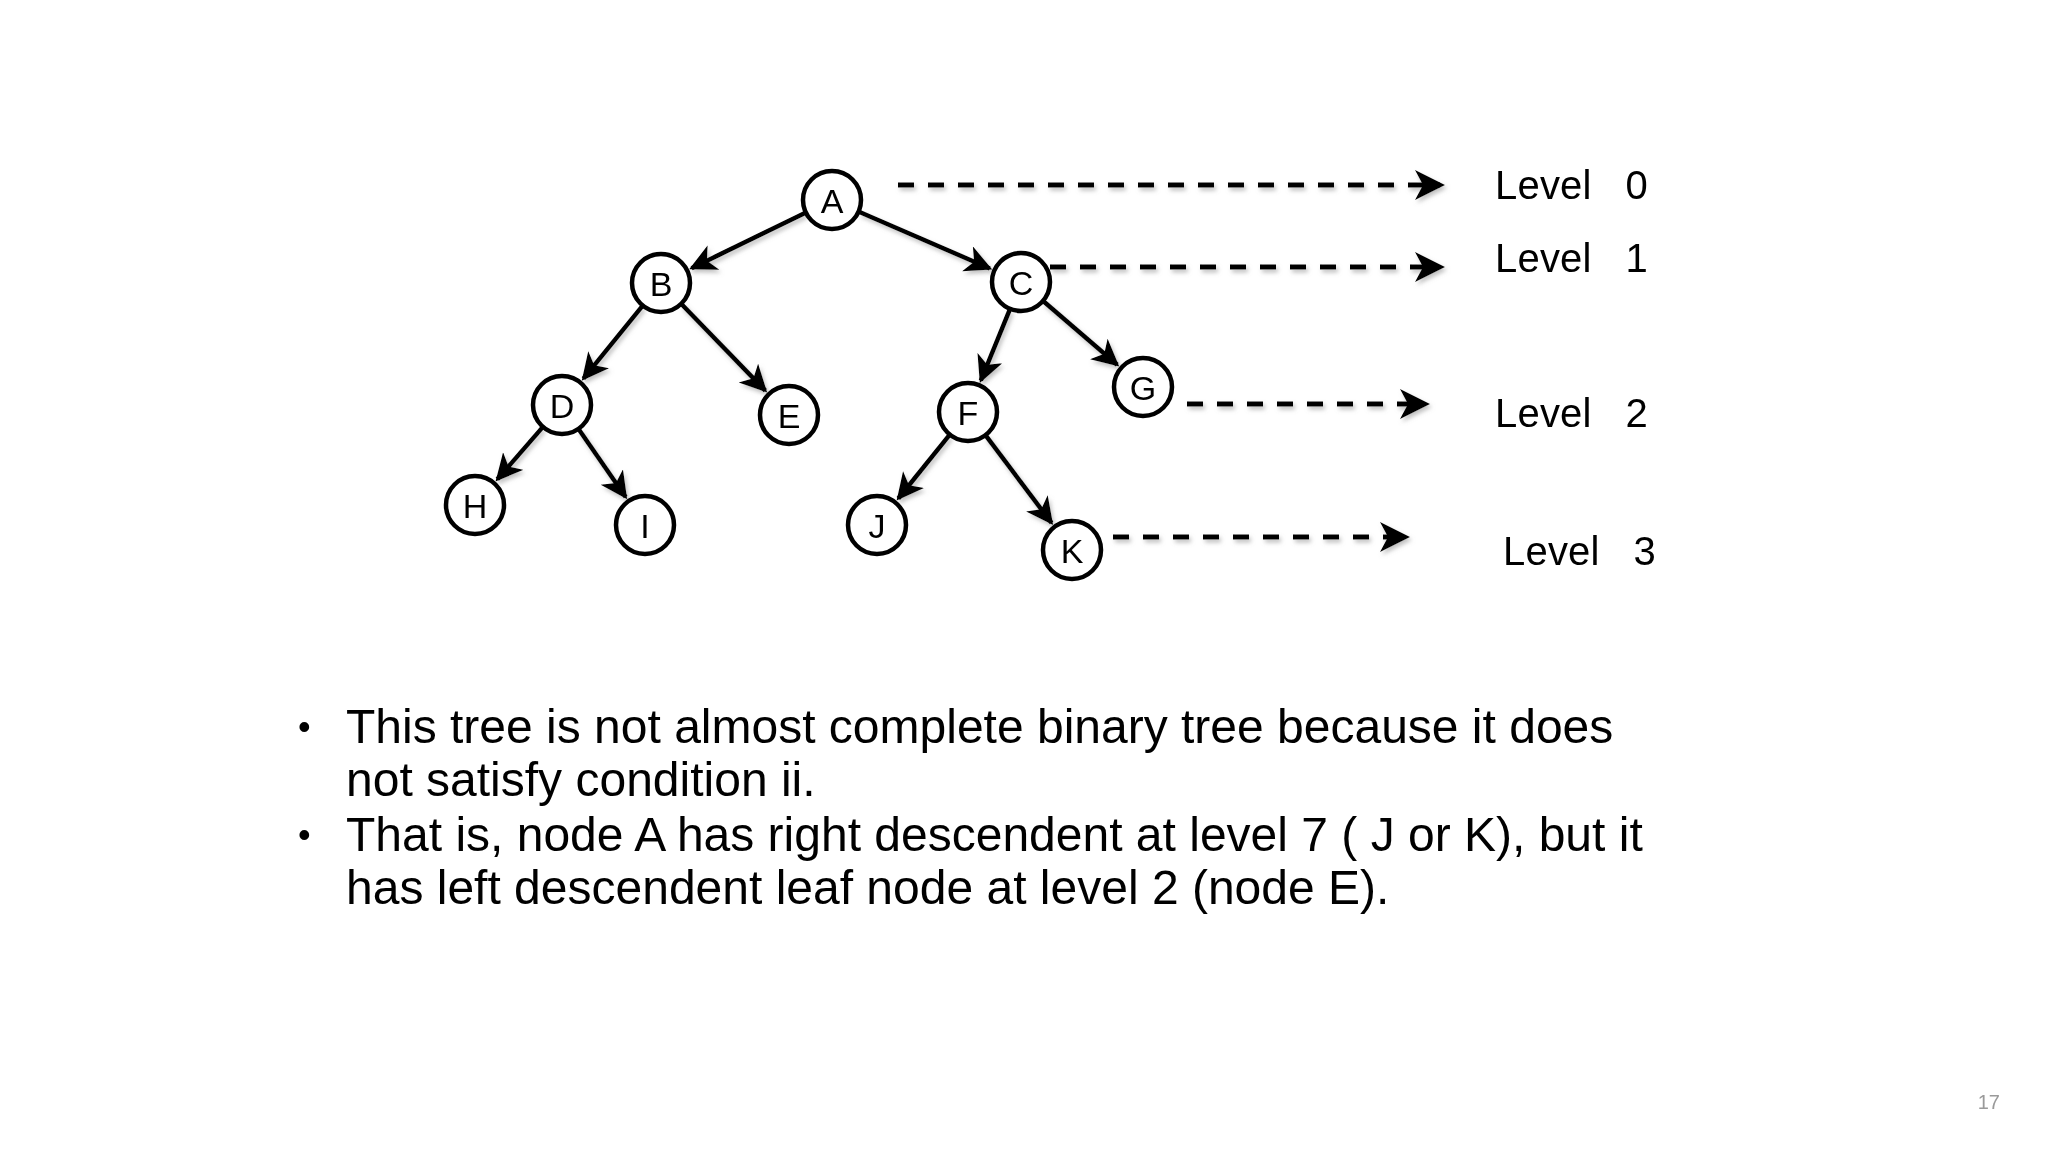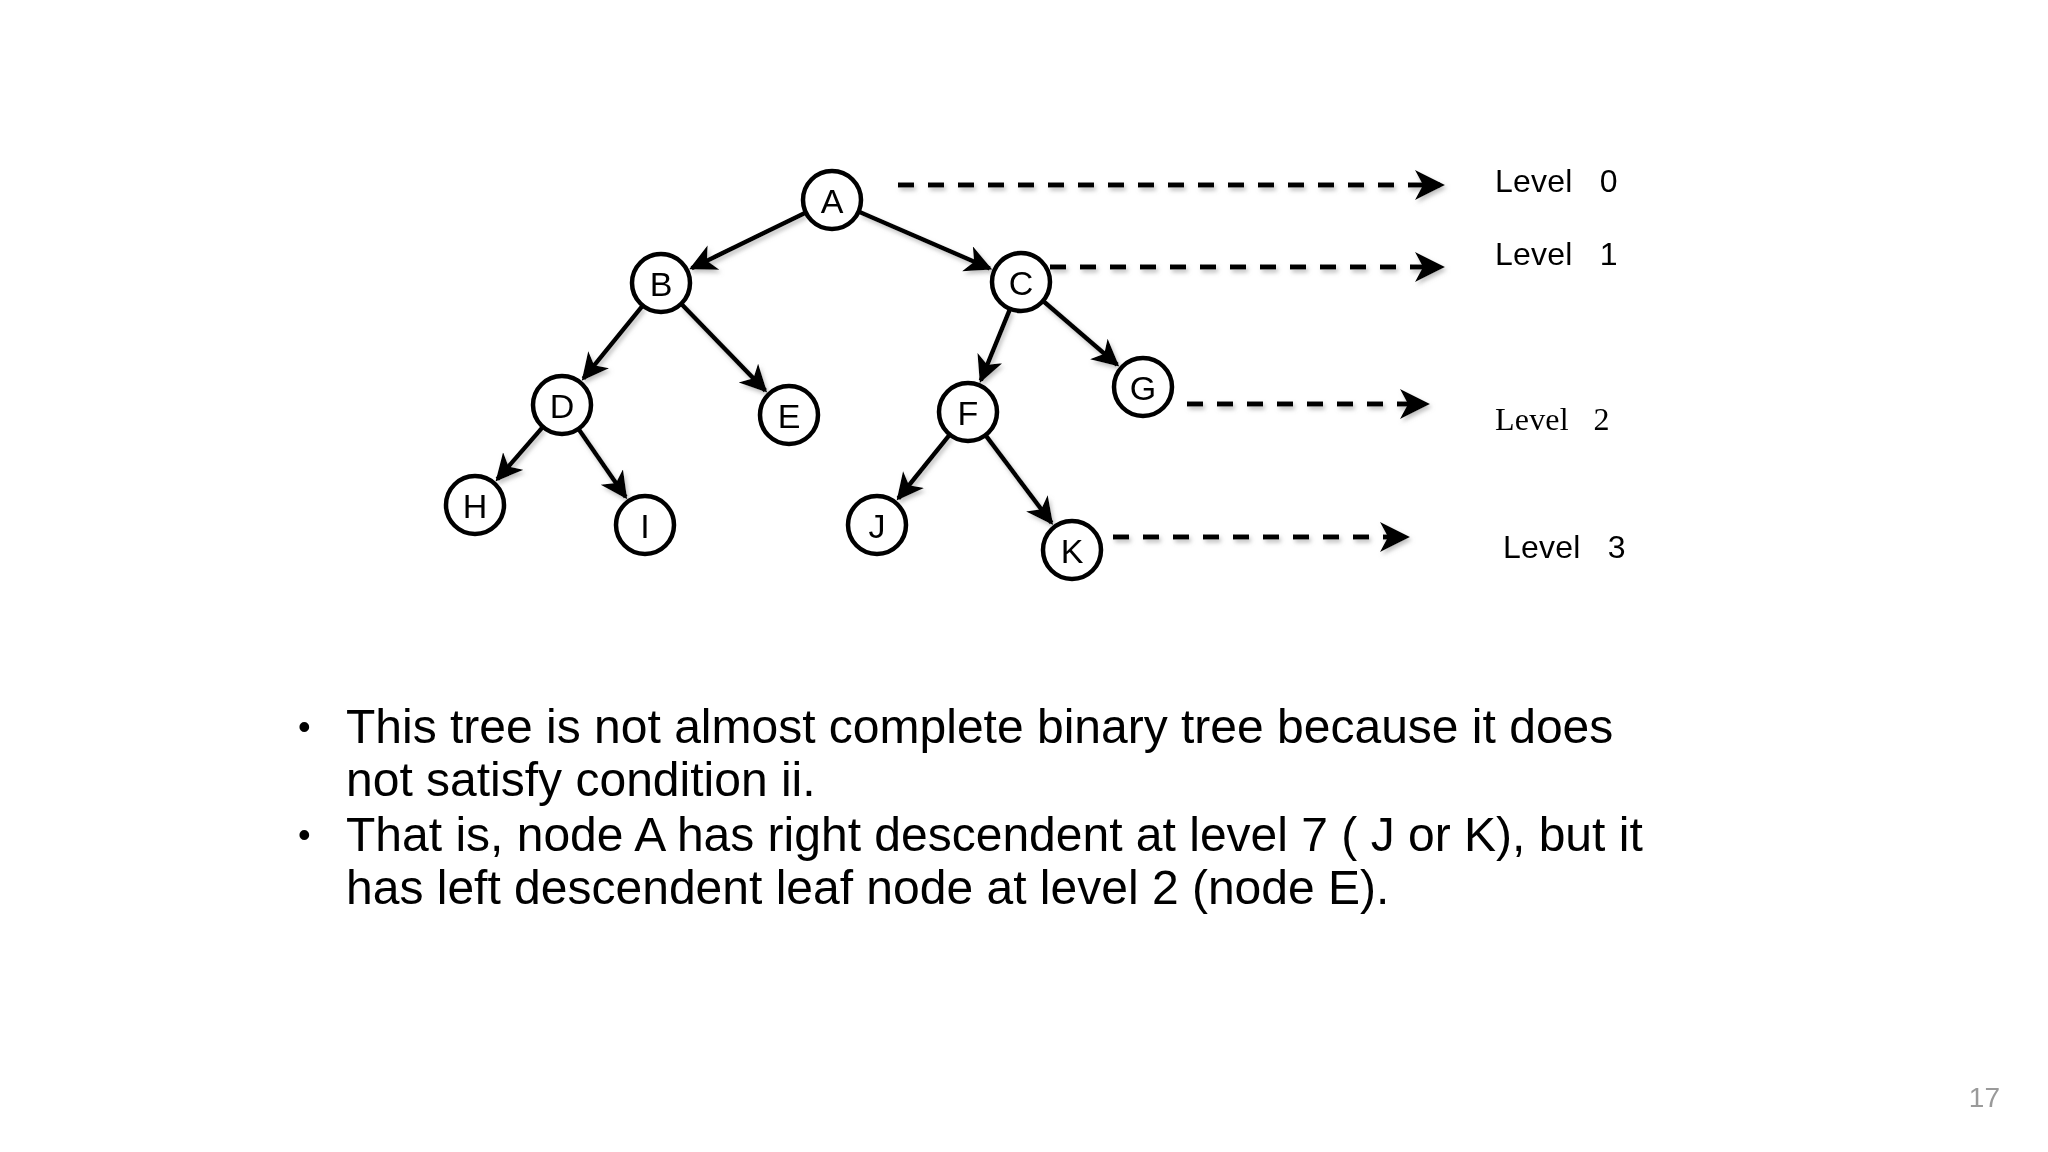--- a/index.html
+++ b/index.html
@@ -42,21 +42,21 @@
     font-family: "Liberation Sans", sans-serif;
     font-size: 34px;
     fill: #000000;
     text-anchor: middle;
     dominant-baseline: central;
   }
 
   .level-label {
     position: absolute;
     font-family: "Liberation Sans", sans-serif;
-    font-size: 32px;
+    font-size: 40px;
     color: #000000;
     white-space: pre;
     letter-spacing: 0.2px;
   }
 
   
   #body-text {
     position: absolute;
     left: 290px;
     top: 700px;
@@ -83,21 +83,21 @@
     line-height: 53px;
     color: #000000;
   }
 
   
   #slide-number {
     position: absolute;
     right: 48px;
     bottom: 38px;
     font-family: "Liberation Sans", sans-serif;
-    font-size: 28px;
+    font-size: 20px;
     color: #9a9a9a;
     text-align: right;
   }
 </style>
 </head>
 <body>
 
 <div id="slide">
 
   <div id="tree-figure">
@@ -176,21 +176,21 @@
           <g>
             <circle cx="1072" cy="550" r="29" fill="#ffffff" stroke="#000000" stroke-width="4.5"></circle>
             <text x="1072" y="551" class="node-label">K</text>
           </g>
         </g>
     </svg>
 
     <div id="level-labels">
         <div class="level-label" style="left: 1495px; top: 163px;"><span>Level</span><span>&nbsp;&nbsp;&nbsp;</span><span>0</span></div>
         <div class="level-label" style="left: 1495px; top: 236px;"><span>Level</span><span>&nbsp;&nbsp;&nbsp;</span><span>1</span></div>
-        <div class="level-label" style="left: 1495px; top: 401px; font-family: Liberation Serif, serif;"><span>Level</span><span>&nbsp;&nbsp;&nbsp;</span><span>2</span></div>
+        <div class="level-label" style="left: 1495px; top: 391px;"><span>Level</span><span>&nbsp;&nbsp;&nbsp;</span><span>2</span></div>
         <div class="level-label" style="left: 1503px; top: 529px;"><span>Level</span><span>&nbsp;&nbsp;&nbsp;</span><span>3</span></div>
       </div>
   </div>
 
   <div id="body-text">
     <div class="bullet-row">
       <span class="bullet-mark">•</span>
       <span class="bullet-text">This tree is not almost complete binary tree because it does not satisfy condition ii.</span>
     </div>
     <div class="bullet-row">

